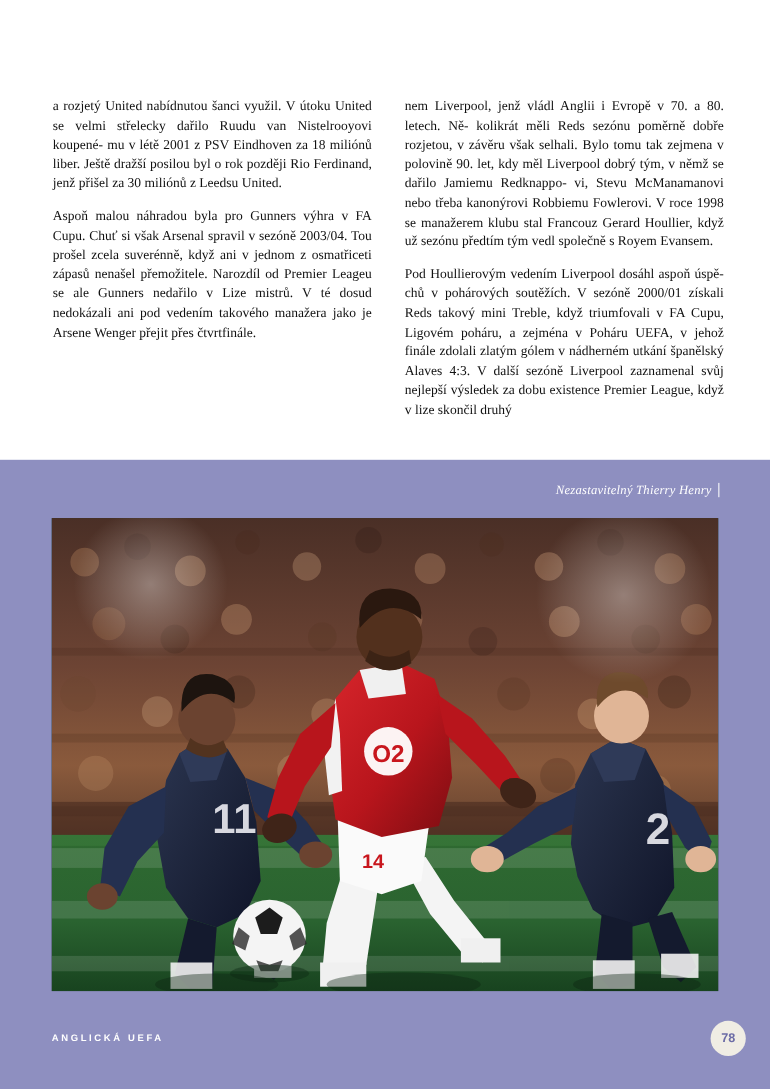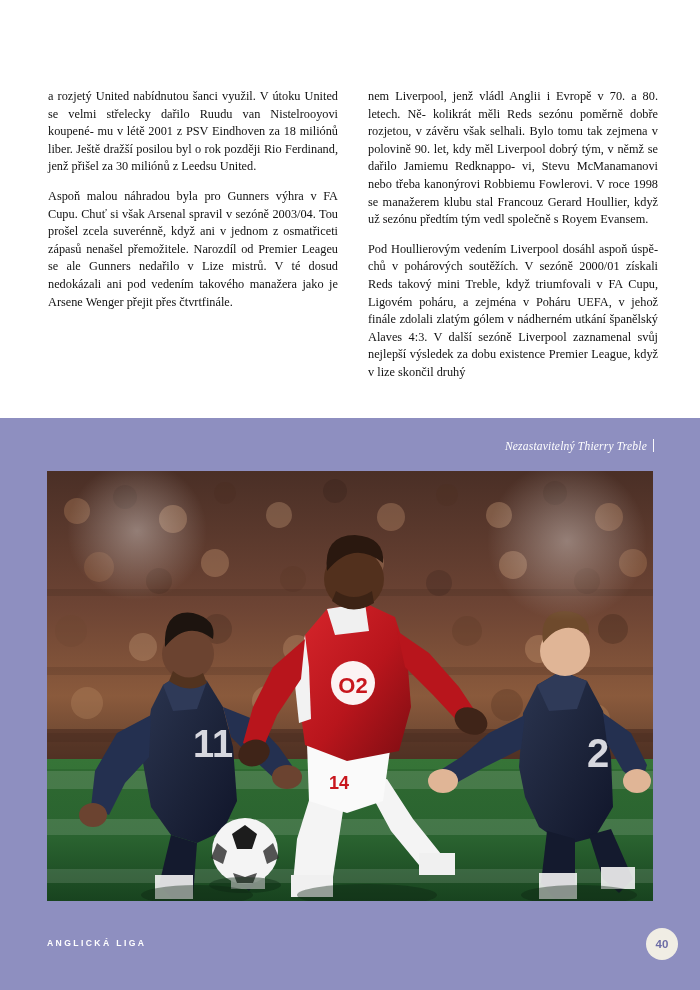--- a/index.html
+++ b/index.html
@@ -156,21 +156,21 @@
         <p>Pod Houllierovým vedením Liverpool dosáhl aspoň úspě- chů v pohárových soutěžích. V sezóně 2000/01 získali Reds takový mini Treble, když triumfovali v FA Cupu, Ligovém poháru, a zejména v Poháru UEFA, v jehož finále zdolali zlatým gólem v nádherném utkání španělský Alaves 4:3. V další sezóně Liverpool zaznamenal svůj nejlepší výsledek za dobu existence Premier League, když v lize skončil druhý</p>
       </div>
 
     </div>
   </div>
 
   <div class="panel">
     <div class="panel-inner">
 
       <div class="caption-wrap">
-        <span class="caption">Nezastavitelný Thierry Treble</span>
+        <span class="caption">Nezastavitelný Thierry Henry</span>
         <span class="caption-rule"></span>
       </div>
 
       <div class="photo">
         <svg viewBox="0 0 606 430" xmlns="http://www.w3.org/2000/svg" aria-hidden="true">
           <defs>
             <linearGradient id="crowdG" x1="0" y1="0" x2="0" y2="1">
               <stop offset="0%" stop-color="#4a2f26"></stop>
               <stop offset="45%" stop-color="#6d4434"></stop>
               <stop offset="75%" stop-color="#8a5a3c"></stop>
@@ -319,22 +319,22 @@
           <ellipse cx="150" cy="424" rx="56" ry="10" fill="#0c2411" opacity="0.4"></ellipse>
           <ellipse cx="320" cy="424" rx="70" ry="11" fill="#0c2411" opacity="0.4"></ellipse>
           <ellipse cx="532" cy="424" rx="58" ry="10" fill="#0c2411" opacity="0.4"></ellipse>
 
           <circle cx="90" cy="60" r="70" fill="url(#blurDot)"></circle>
           <circle cx="520" cy="70" r="80" fill="url(#blurDot)"></circle>
         </svg>
       </div>
 
       <div class="footer">
-        <span class="section-label">ANGLICKÁ LIGA</span>
+        <span class="section-label">ANGLICKÁ UEFA</span>
         <div class="page-number-box">
-          <span class="page-number">40</span>
+          <span class="page-number">78</span>
         </div>
       </div>
 
     </div>
   </div>
 
 </div>
 
 </body></html>

